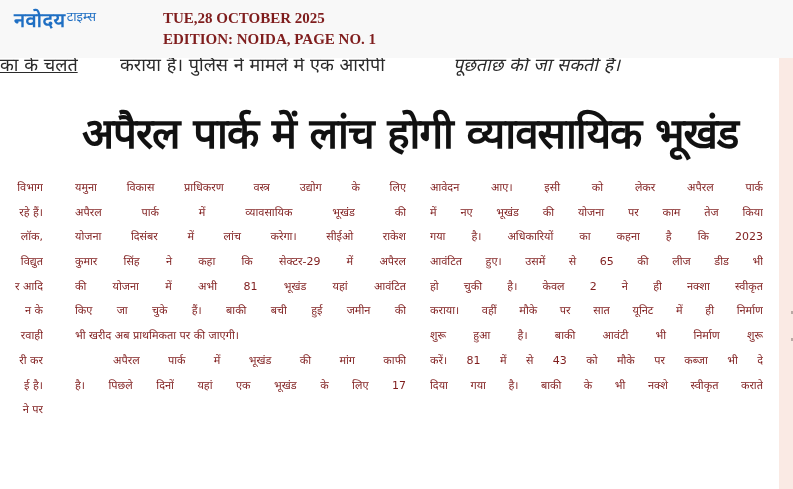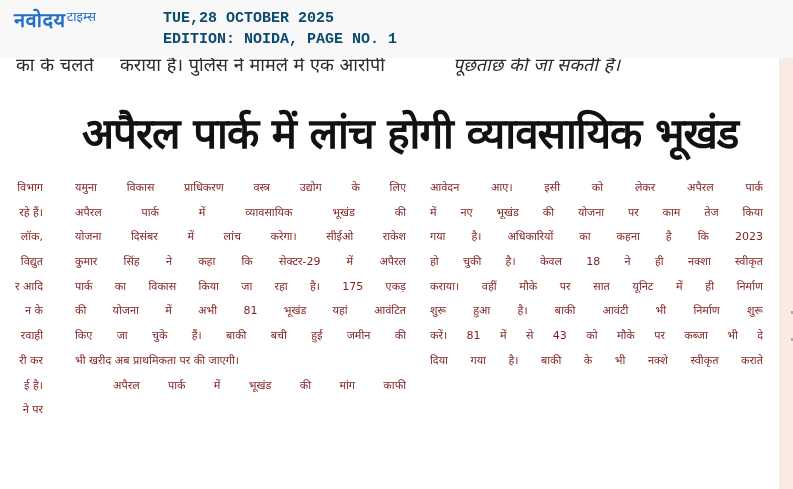--- a/index.html
+++ b/index.html
@@ -18,22 +18,22 @@
 
     .header {
       position: absolute; left: 0; top: 0; width: 793px; height: 58px;
       background: #f8f8f8; z-index: 5;
     }
     .logo { position: absolute; left: 14px; top: 9px; height: 24px; display: flex; align-items: flex-start; white-space: nowrap; }
     .logo-main { font-size: 20px; font-weight: bold; color: #1f6fc3; letter-spacing: 0.5px; line-height: 22px; }
     .logo-sub { font-size: 13px; color: #1f6fc3; line-height: 16px; margin-left: 1px; }
     .dateline {
       position: absolute; left: 163px; top: 8px;
-      font-family: Liberation Mono, monospace; font-weight: bold;
-      font-size: 15px; line-height: 21px; color: #0c4a6e; white-space: nowrap;
+      font-family: Liberation Serif, serif; font-weight: bold;
+      font-size: 15px; line-height: 21px; color: #7f1d1d; white-space: nowrap;
     }
 
     .headline {
       position: absolute; left: 82px; top: 106px; width: 668px; height: 56px;
       font-size: 42px; font-weight: bold; line-height: 56px;
       white-space: nowrap; overflow: hidden; color: #111111;
       letter-spacing: -1px;
     }
 
     .partial-col { position: absolute; left: 0; top: 176px; width: 43px; overflow: hidden; }
@@ -49,21 +49,21 @@
     .line.indent { padding-left: 26px; }
     .line.indent2 { padding-left: 38px; }
     .partial-col .line { text-align: right; text-align-last: right; }
   </style>
 </head>
 <body>
 
 <div class="paper">
 
   <div class="topline">
-    <span style="left:16px;">का के चलते</span>
+    <span style="left:0px;text-decoration:underline;">का के चलते</span>
     <span style="left:120px;text-align:center;">कराया है। पुलिस ने मामले में एक आरोपी</span>
     <span style="left:453px;font-style:italic;">पूछताछ की जा सकती है।</span>
   </div>
 
   <div class="headline">अपैरल पार्क में लांच होगी व्यावसायिक भूखंड योजना</div>
 
   <div class="partial-col">
     <span class="line">विभाग</span>
     <span class="line">रहे हैं।</span>
     <span class="line">लॉक,</span>
@@ -74,32 +74,33 @@
     <span class="line">री कर</span>
     <span class="line">ई है।</span>
     <span class="line">ने पर</span>
   </div>
 
   <div class="col col-left">
     <span class="line">यमुना विकास प्राधिकरण वस्त्र उद्योग के लिए</span>
     <span class="line">अपैरल पार्क में व्यावसायिक भूखंड की</span>
     <span class="line">योजना दिसंबर में लांच करेगा। सीईओ राकेश</span>
     <span class="line">कुमार सिंह ने कहा कि सेक्टर-29 में अपैरल</span>
-    <span class="line">पार्क का विकास किया जा रहा है। 175 एकड़</span>
     <span class="line">की योजना में अभी 81 भूखंड यहां आवंटित</span>
     <span class="line">किए जा चुके हैं। बाकी बची हुई जमीन की</span>
     <span class="line last">भी खरीद अब प्राथमिकता पर की जाएगी।</span>
     <span class="line indent2">अपैरल पार्क में भूखंड की मांग काफी</span>
+    <span class="line">है। पिछले दिनों यहां एक भूखंड के लिए 17</span>
   </div>
 
   <div class="col col-right">
     <span class="line">आवेदन आए। इसी को लेकर अपैरल पार्क</span>
     <span class="line">में नए भूखंड की योजना पर काम तेज किया</span>
     <span class="line">गया है। अधिकारियों का कहना है कि 2023</span>
-    <span class="line">हो चुकी है। केवल 18 ने ही नक्शा स्वीकृत</span>
+    <span class="line">आवंटित हुए। उसमें से 65 की लीज डीड भी</span>
+    <span class="line">हो चुकी है। केवल 2 ने ही नक्शा स्वीकृत</span>
     <span class="line">कराया। वहीं मौके पर सात यूनिट में ही निर्माण</span>
     <span class="line">शुरू हुआ है। बाकी आवंटी भी निर्माण शुरू</span>
     <span class="line">करें। 81 में से 43 को मौके पर कब्जा भी दे</span>
     <span class="line">दिया गया है। बाकी के भी नक्शे स्वीकृत कराते</span>
   </div>
 
   <div class="pink-strip">
     <div class="pink-mark" style="top:253px;"></div>
     <div class="pink-mark" style="top:280px;"></div>
   </div>

